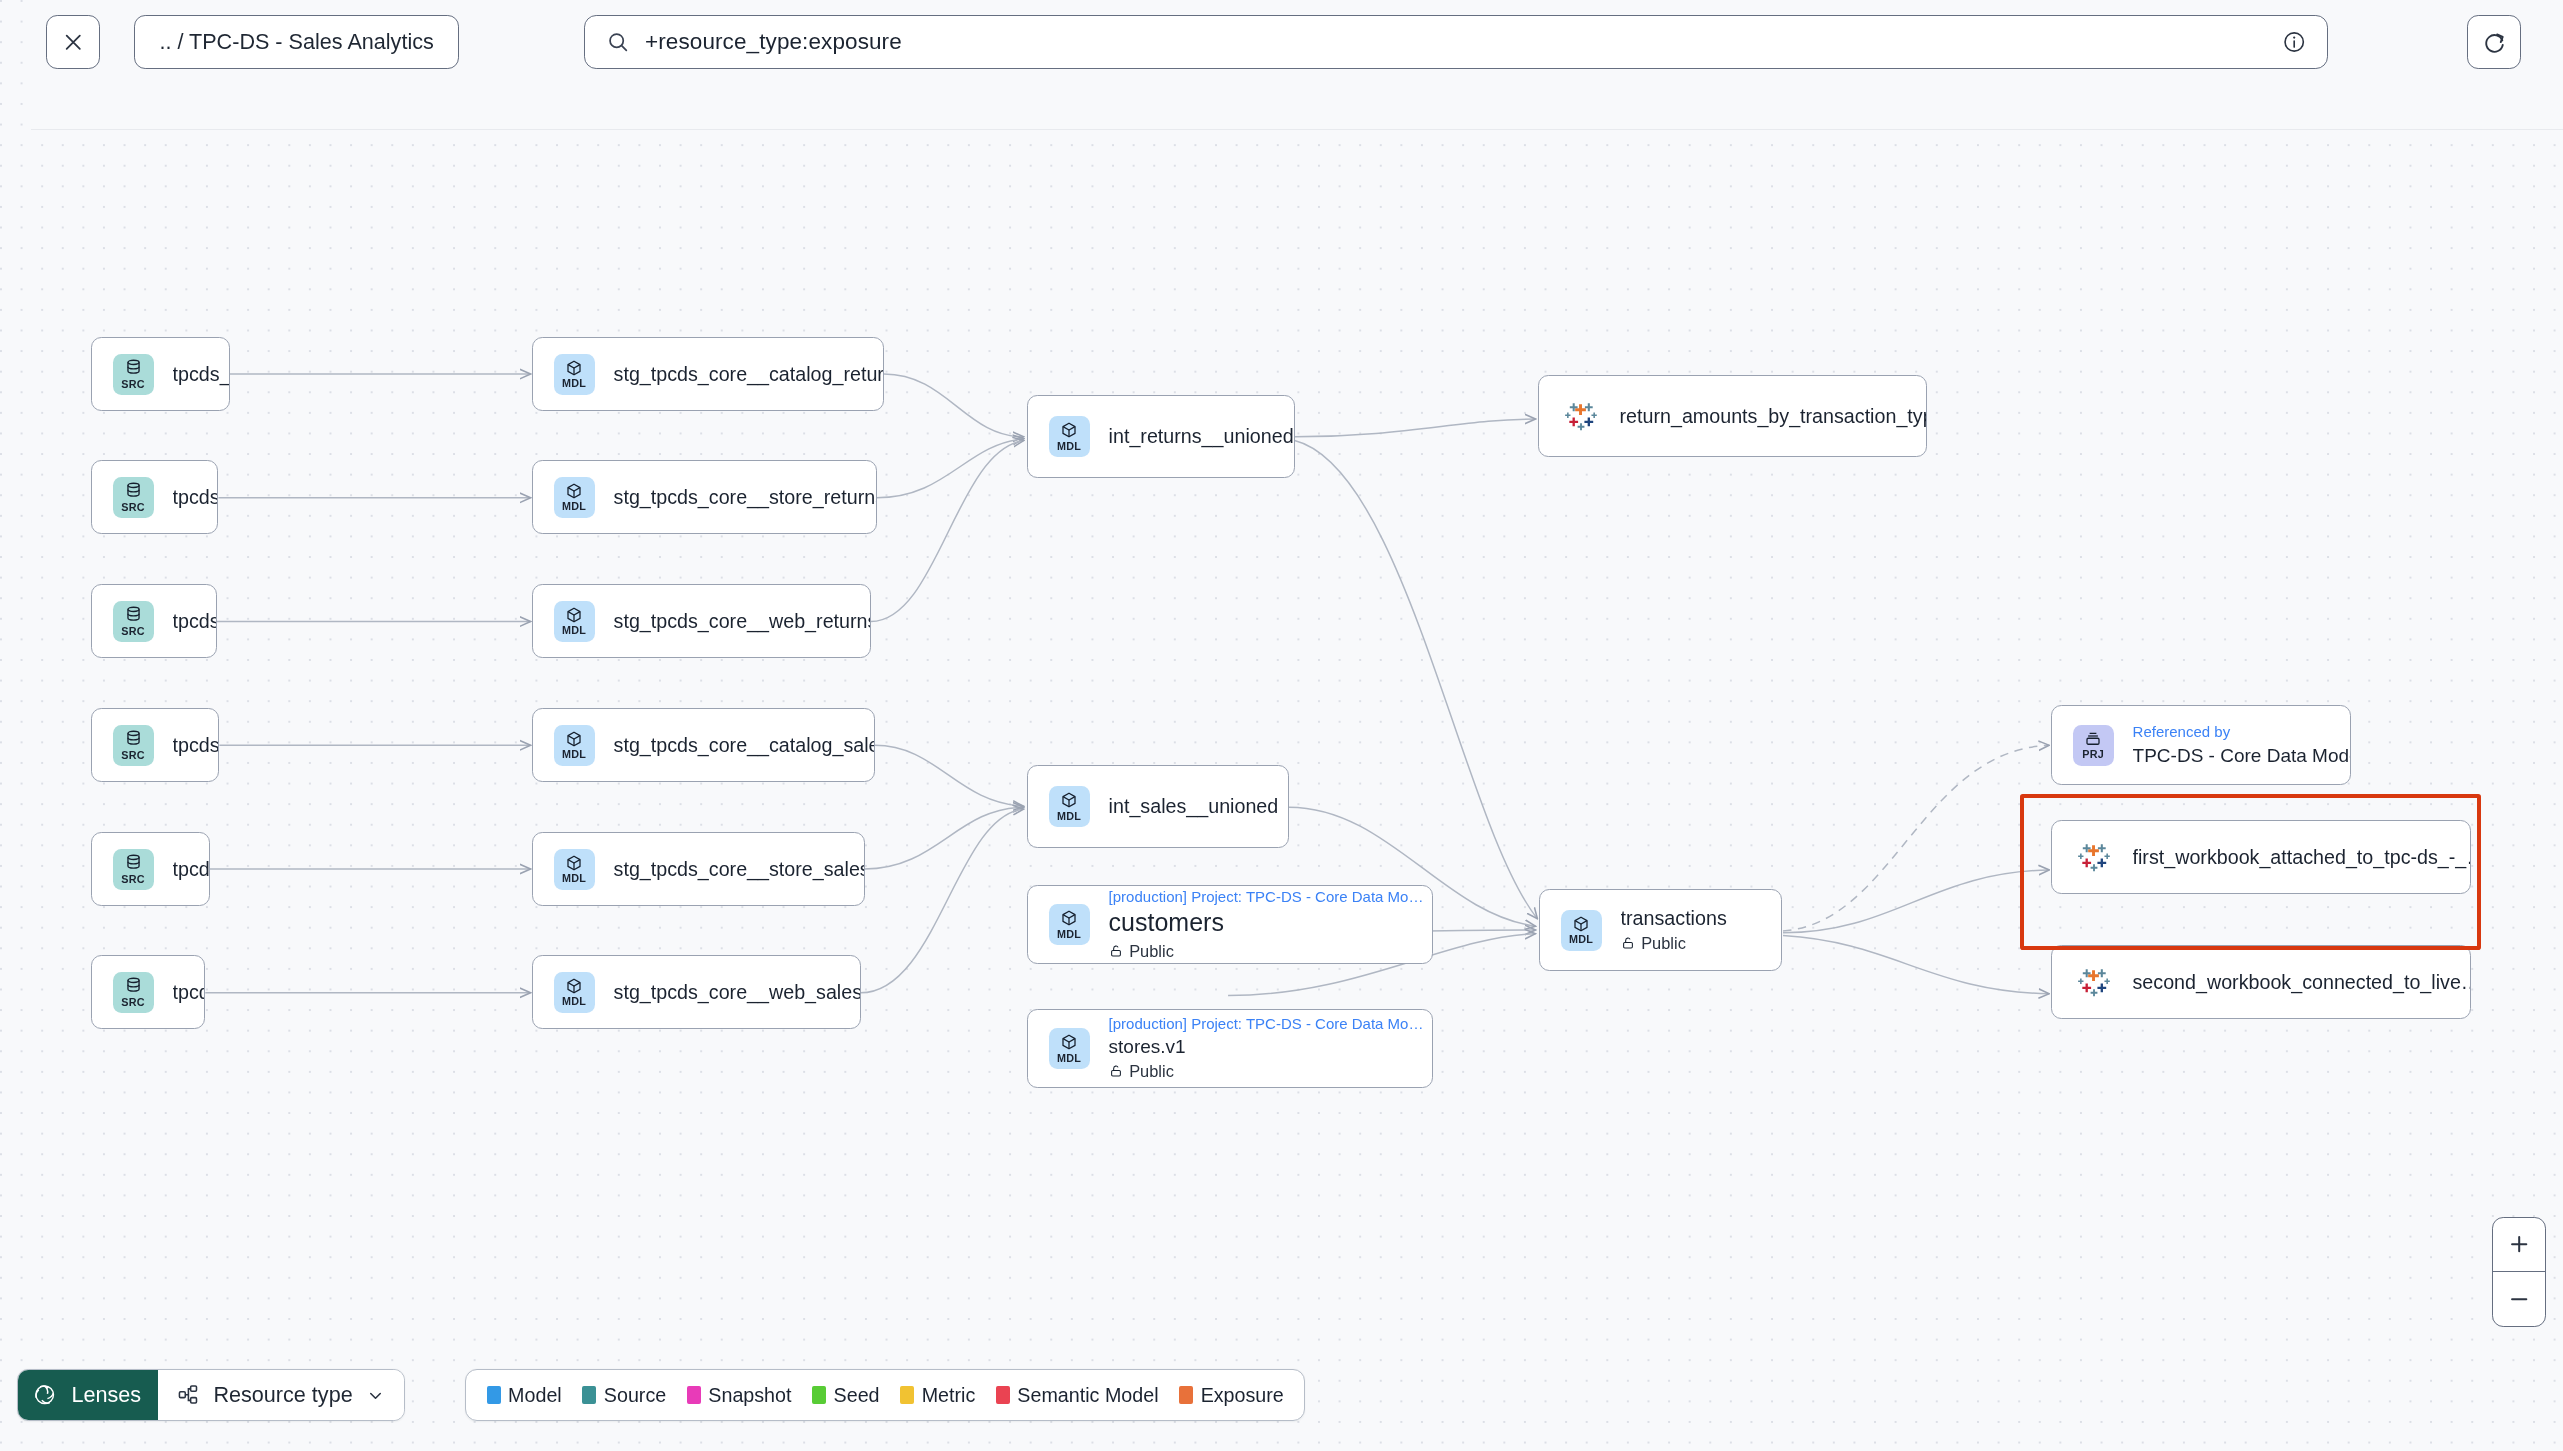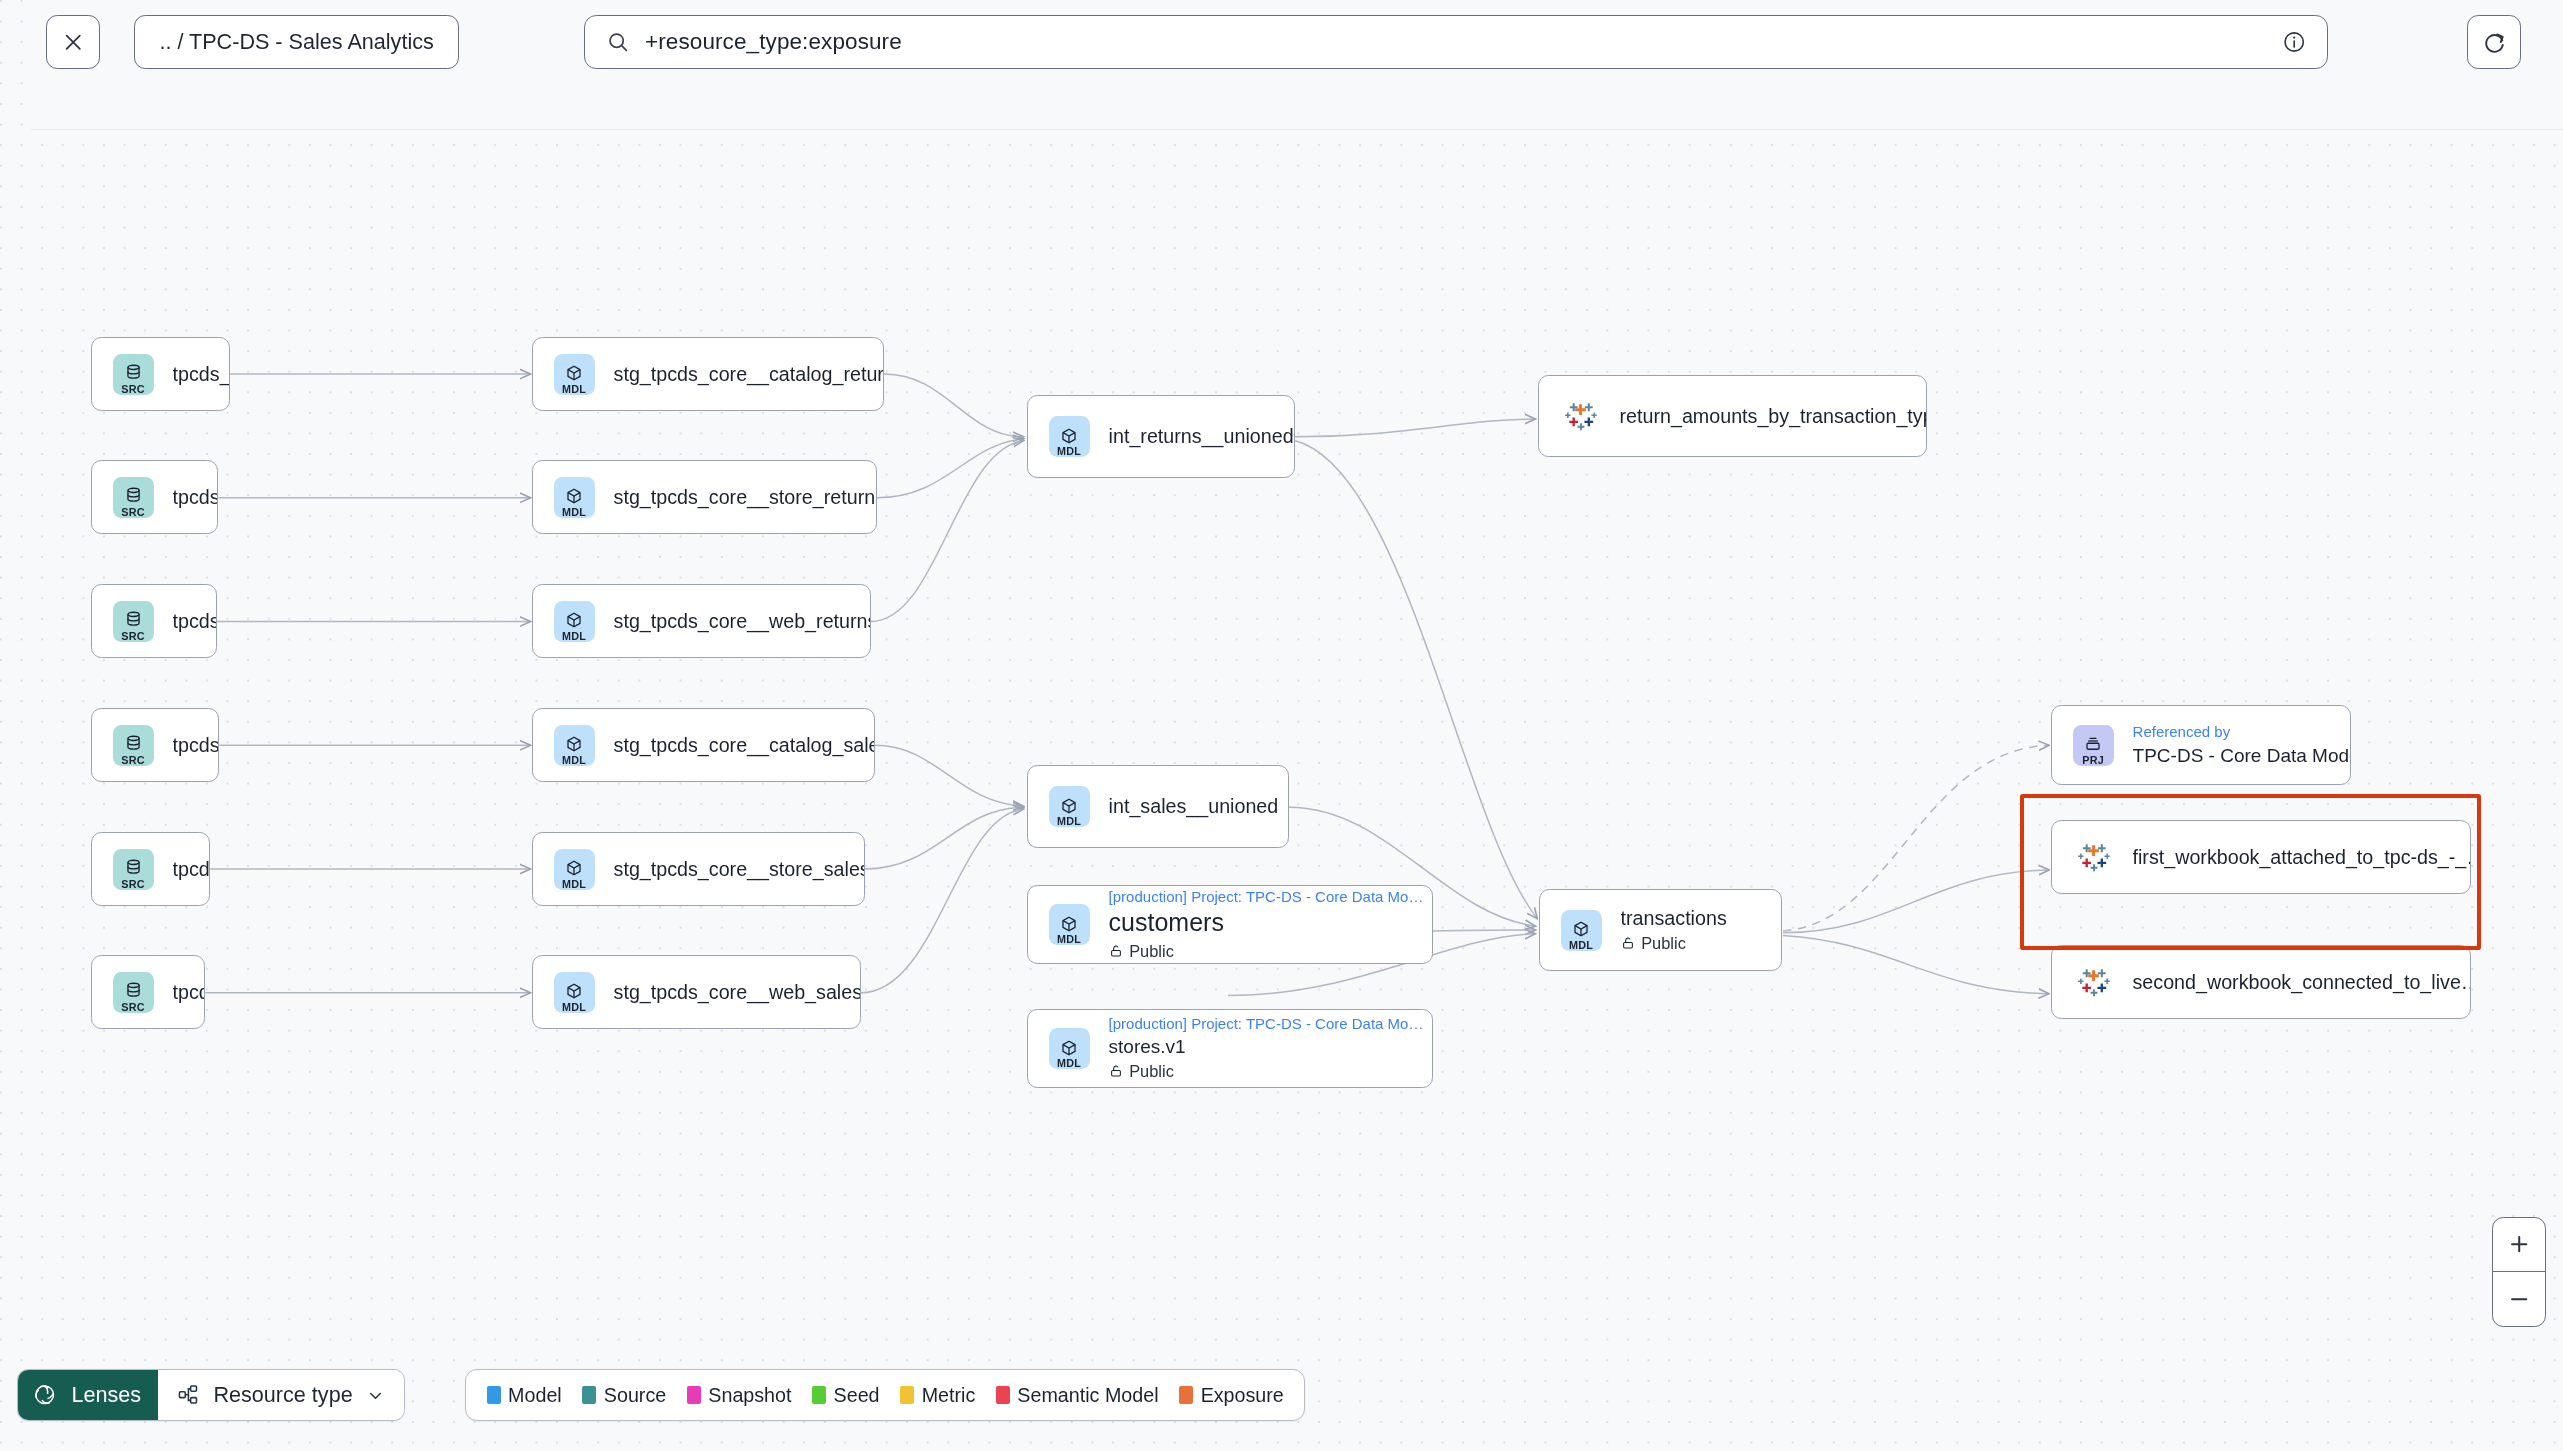--- a/index.html
+++ b/index.html
@@ -60,21 +60,21 @@
     position: absolute;
     background: #ffffff;
     border: 1.3px solid #9aa2b1;
     border-radius: 10.3px;
     display: flex; align-items: center;
     padding-left: 20.6px;
     z-index: 10;
   }
   .node-badge {
     width: 41px; height: 41px; border-radius: 8.4px;
-    display: flex; flex-direction: column; align-items: center; justify-content: flex-end;
+    display: flex; flex-direction: column; align-items: center; justify-content: center;
     flex: 0 0 auto;
     gap: 0px;
   }
   .badge-src { background: #aadcd9; }
   .badge-mdl { background: #bfe0fa; }
   .badge-prj { background: #c3c8f4; }
   .badge-label {
     font-size: 10.8px; font-weight: 600; color: #1b2330;
     letter-spacing: 0.3px; line-height: 1; margin-top: 1.4px;
   }

